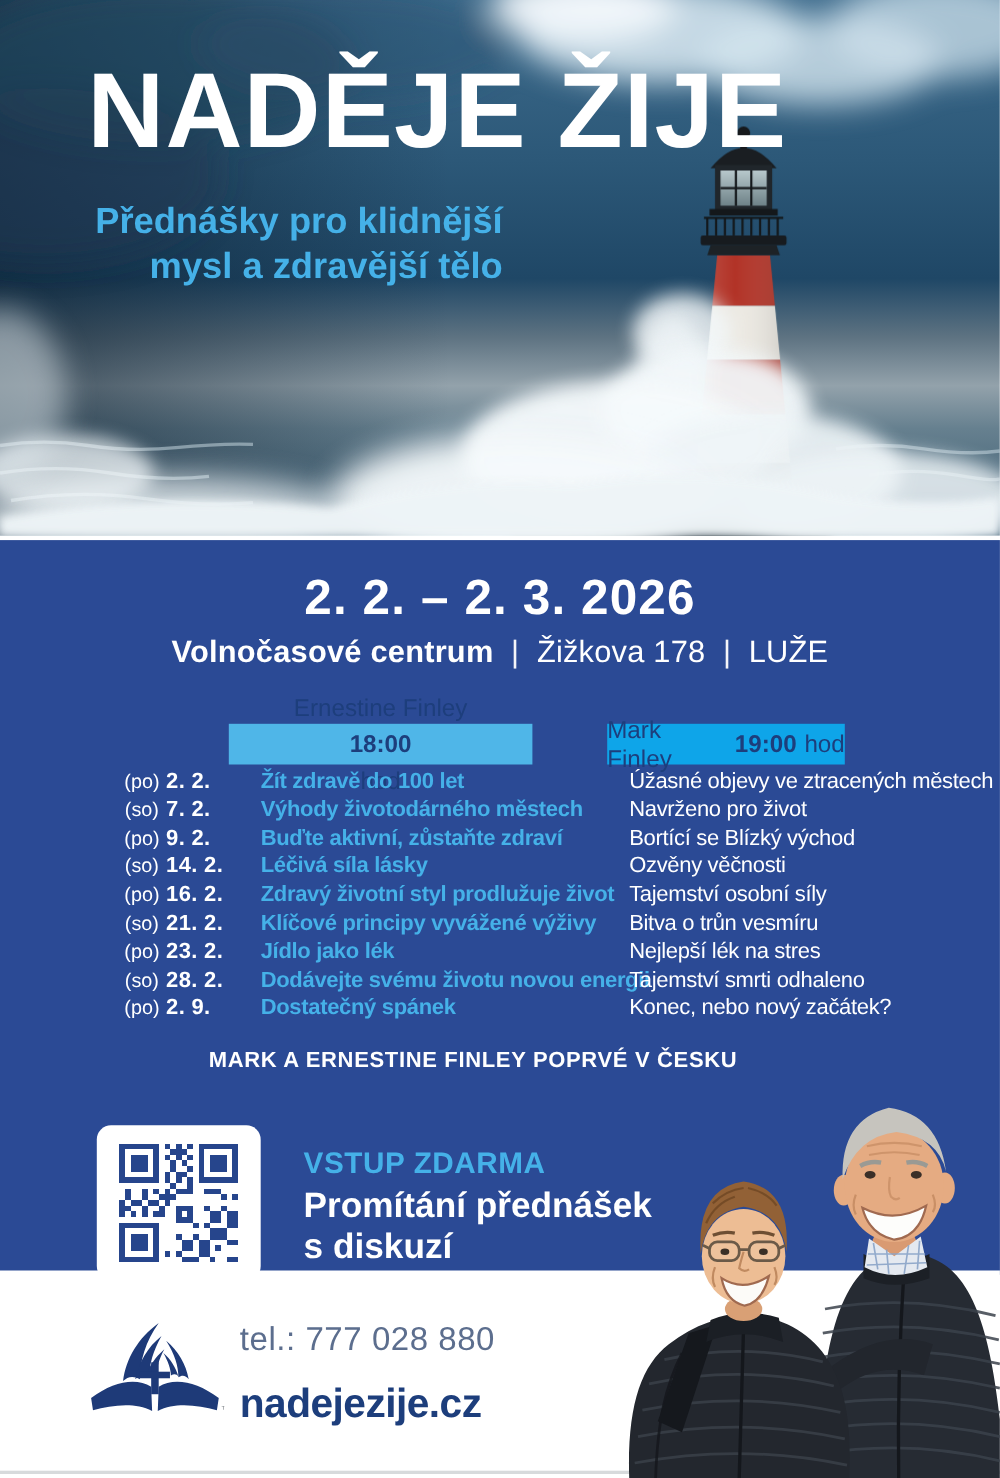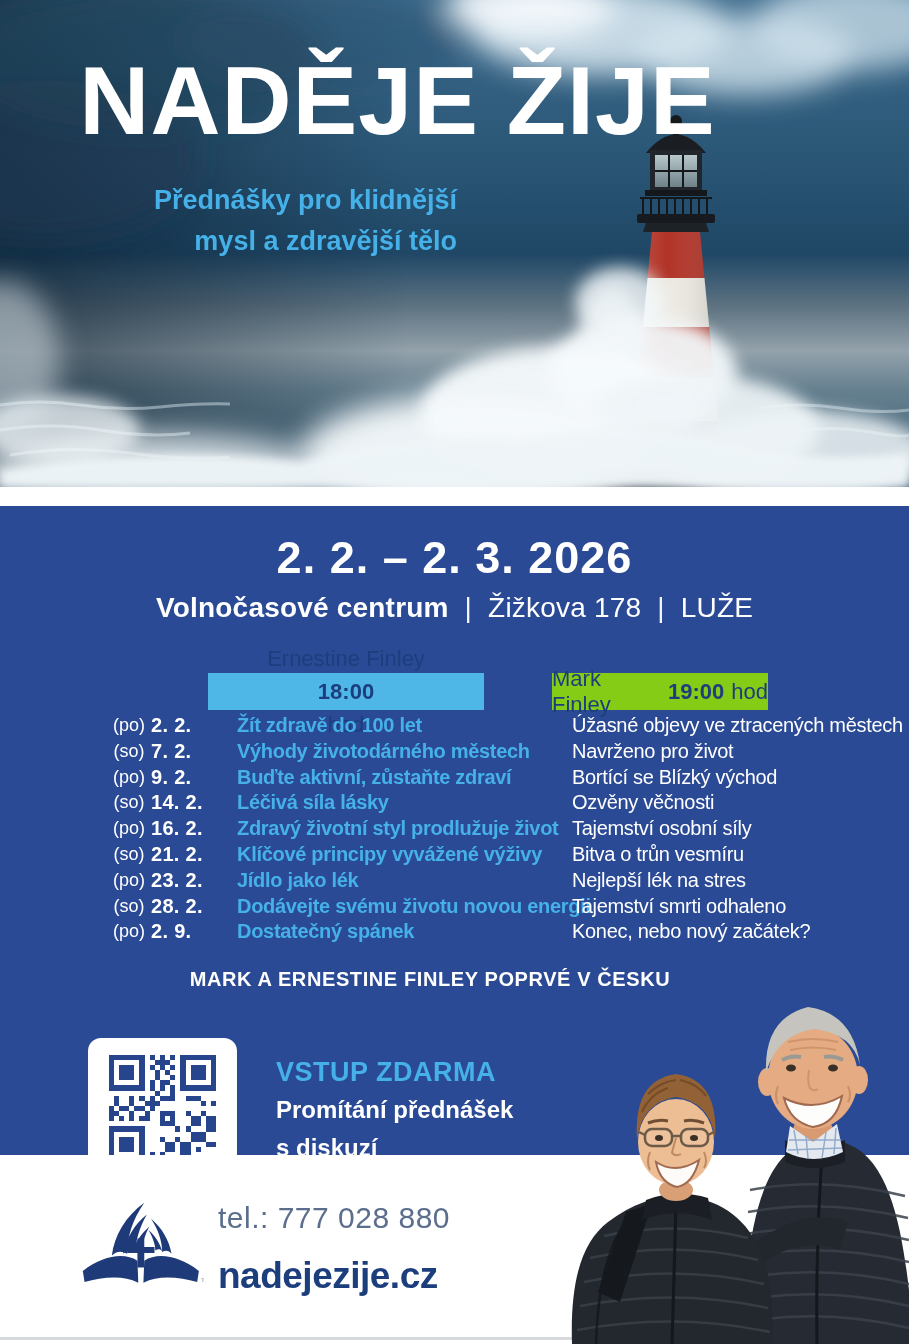--- a/index.html
+++ b/index.html
@@ -11,45 +11,45 @@
   
   .hero{position:absolute;top:0;left:0;width:795px;height:487px;}
   .hero svg{position:absolute;top:0;left:0;}
   .hero-title{
     position:absolute;top:52px;left:0;width:100%;text-align:center;
     font-size:97px;font-weight:700;color:#fff;letter-spacing:1px;
     margin:0;z-index:3;line-height:1;
   }
   .hero-subtitle{
     position:absolute;top:180px;right:338px;text-align:right;
-    font-size:27px;line-height:41px;font-weight:700;
+    font-size:33px;line-height:41px;font-weight:700;
     color:var(--accent,#45b1e8);z-index:3;
   }
   
   .band{
-    position:absolute;top:506px;left:0;width:909px;height:668px;
+    position:absolute;top:491px;left:0;width:909px;height:668px;
     background:var(--band,#2b4a95);color:#fff;
   }
   .date-range{
     position:absolute;top:26px;left:0;width:100%;text-align:center;
     font-size:45px;font-weight:700;letter-spacing:1px;margin:0;
   }
   .venue{
     position:absolute;top:86px;left:0;width:100%;text-align:center;
     font-size:28px;letter-spacing:.2px;
   }
   .venue .vname{font-weight:700;}
   .venue .sep{opacity:.95;padding:0 8px;font-weight:400;}
   .hdr-chip{
     position:absolute;top:167px;height:37px;
     display:flex;align-items:center;justify-content:center;gap:7px;
     font-size:22px;color:var(--navy,#1d3e7c);
   }
   .hdr-left{left:208px;width:276px;background:var(--chip,#4fb6e8);flex-direction:column;}
-  .hdr-right{left:552px;width:216px;background:#84cc16;}
+  .hdr-right{left:552px;width:216px;background:#0ea5e9;}
   .hdr-chip .t{font-weight:700;}
   .rows{position:absolute;top:207px;left:0;width:909px;padding-left:19px;}
   .srow{position:relative;height:25.8px;}
   .srow .day{
     position:absolute;left:84px;width:52px;text-align:center;
     font-size:18px;color:#fff;top:2px;
   }
   .srow .date{
     position:absolute;left:132px;width:74px;
     font-size:20px;font-weight:700;color:#fff;top:1px;letter-spacing:.3px;
@@ -68,21 +68,21 @@
   }
   .qr-box{
     position:absolute;top:532px;left:88px;width:149px;height:141px;
     background:#fff;border-radius:13px;display:flex;align-items:center;justify-content:center;
   }
   .vstup{
     position:absolute;top:551px;left:276px;font-size:27px;font-weight:700;
     color:var(--accent,#45b1e8);letter-spacing:.5px;
   }
   .screening{
-    position:absolute;top:585px;left:276px;font-size:24px;font-weight:700;
+    position:absolute;top:585px;left:276px;font-size:32px;font-weight:700;
     color:#fff;line-height:38px;
   }
   
   .footer{
     position:absolute;top:1155px;left:0;width:909px;height:189px;background:#fff;
   }
   .bottom-line{position:absolute;left:0;top:182px;width:909px;height:3px;background:#d7dadc;}
   .logo{position:absolute;left:76px;top:34px;}
   .contact{position:absolute;left:218px;top:46px;}
   .tel{font-size:30px;color:#5c6e8e;letter-spacing:.5px;}

